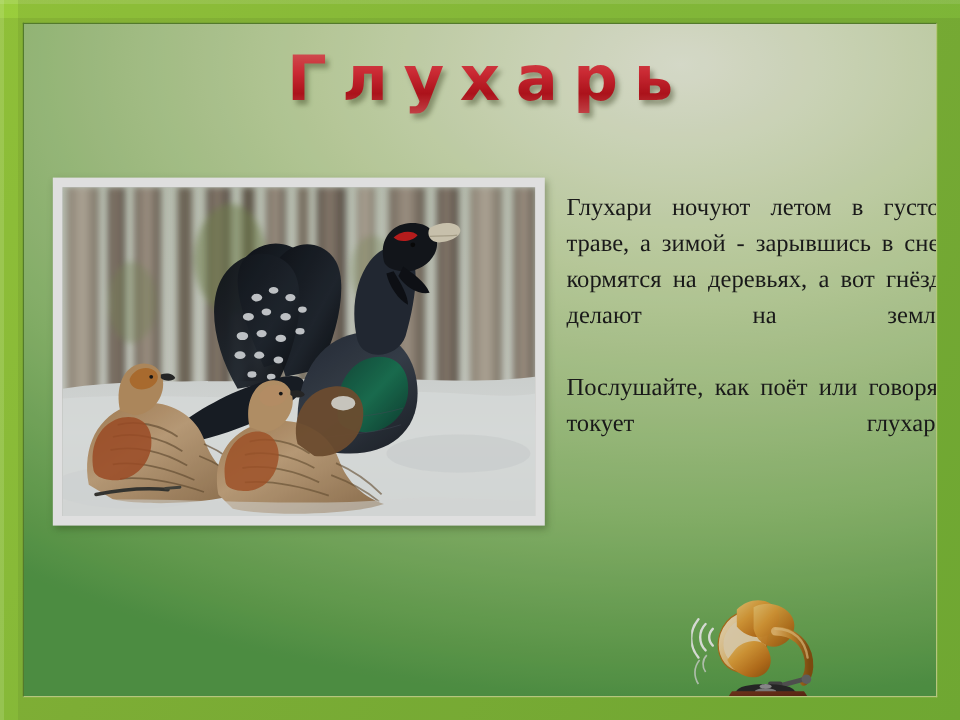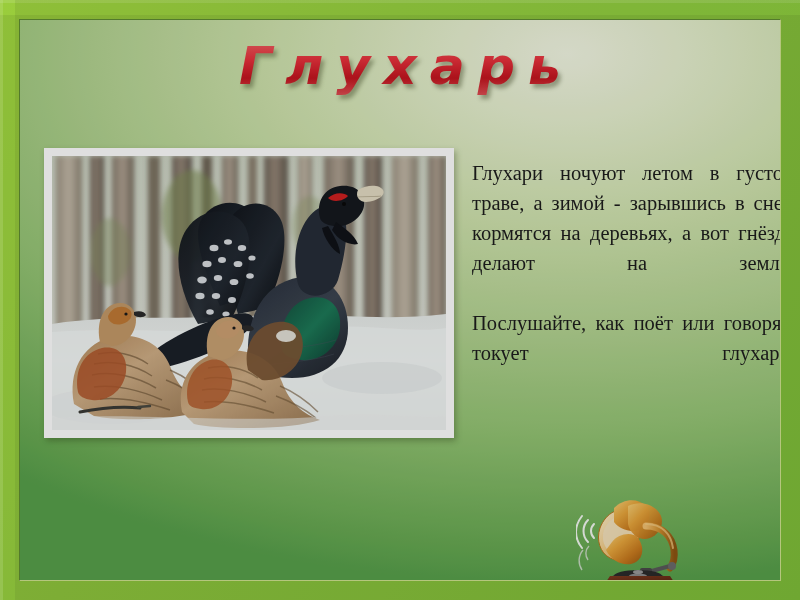--- a/index.html
+++ b/index.html
@@ -47,21 +47,20 @@
     font-weight:700;
     font-size:52px;
     letter-spacing:13px;
     color:#e0313a;
     background:linear-gradient(to bottom,#f06a6a 0%,#e8313c 40%,#c4151f 70%,#e05055 100%);
     -webkit-background-clip:text;background-clip:text;
     -webkit-text-fill-color:transparent;
     text-shadow:none;
     filter:drop-shadow(3px 4px 2px rgba(60,70,30,.42));
     padding-left:13px;
-    font-style:italic;
   }
 
   
   .photo-frame{
     position:absolute;left:24px;top:128px;width:410px;height:290px;
     background:#ffffff;
     padding:8px;box-sizing:border-box;
     box-shadow:2px 3px 6px rgba(40,60,20,.35);
   }
   .photo{

